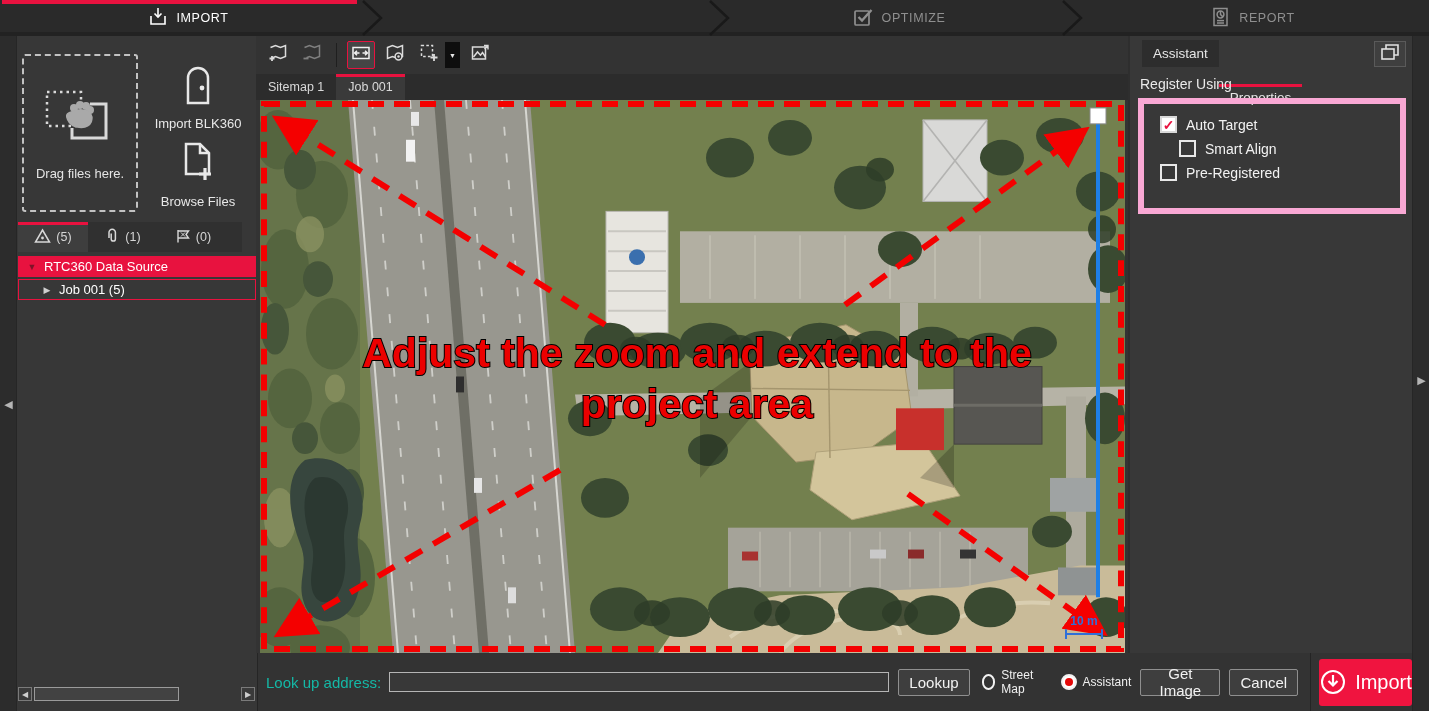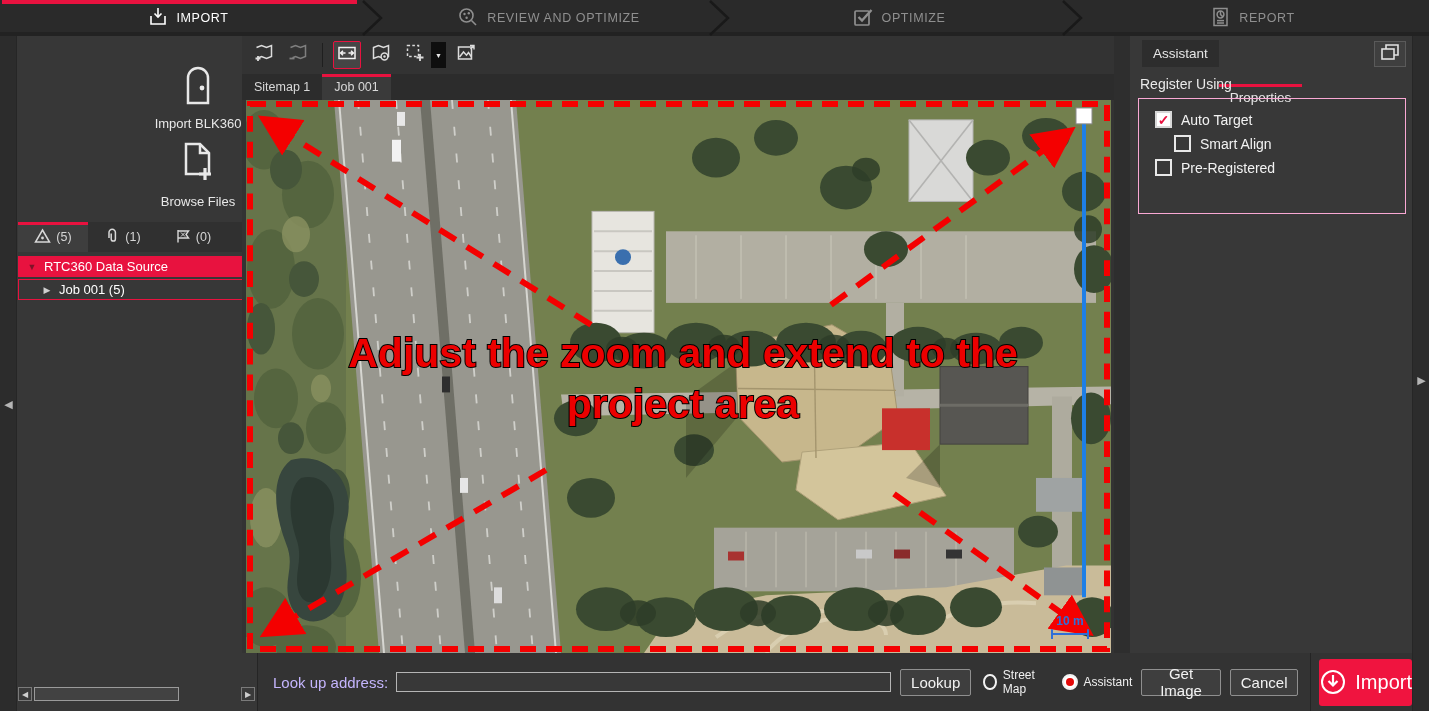--- a/index.html
+++ b/index.html
@@ -49,21 +49,21 @@
   .trow.outline { border:1px solid var(--accent); margin-top:2px; }
   .trow.outline .caret { color:#cfcfcf; margin-left:22px; }
 
   .hscroll { position:absolute; left:1px; right:2px; bottom:9px; height:16px; display:flex; align-items:center; }
   .hs-btn { width:14px; height:14px; border:1px solid #7a7a7a; background:#3a3a3a; color:#cfcfcf; font-size:8px;
             display:flex; align-items:center; justify-content:center; cursor:pointer; }
   .hs-track { flex:1; height:14px; position:relative; }
   .hs-thumb { position:absolute; left:2px; top:0; width:145px; height:14px; background:#424242; border:1px solid #9a9a9a; cursor:pointer; }
 
   
-  .center { position:absolute; left:242px; top:36px; width:872px; height:617px; background:#333;text-align:center; }
+  .center { position:absolute; left:256px; top:36px; width:872px; height:617px; background:#333;text-align:center; }
   .toolbar { position:absolute; left:0; top:0; right:0; height:38px; display:flex; align-items:center; padding-left:8px; gap:6px; }
   .tbtn { width:28px; height:28px; display:flex; align-items:center; justify-content:center; border:1px solid transparent;
           border-radius:2px; cursor:pointer; }
   .tbtn.dim { opacity:.45; }
   .tbtn.selected { border-color:var(--accent); background:#454545; }
   .tsep { width:1px; height:24px; background:#1f1f1f; margin:0 4px; }
   .tdrop { width:15px; height:26px; background:#0e0e0e; color:#e8e8e8; font-size:7px; display:flex; align-items:center;
            justify-content:center; cursor:pointer; margin-left:-4px; }
 
   .maptabs { position:absolute; left:0; top:38px; right:0; height:26px; background:#2c2c2c; display:flex; align-items:flex-end; }
@@ -78,31 +78,31 @@
   
   .rpanel { position:absolute; left:1130px; top:36px; width:282px; height:617px; background:#383838; }
   .rtabs { position:absolute; left:12px; top:4px; right:0; height:27px; display:flex; }
   .rtab { padding:0 11px; height:27px; display:flex; align-items:center; font-size:13.5px; color:#e6e6e6;
           background:#2d2d2d; cursor:pointer; position:relative; }
   .rtab.active { background:#383838;margin-top:44px; }
   .rtab.active::before { content:""; position:absolute; top:0; left:0; right:0; height:3px; background:var(--accent); }
   .paneltoggle { position:absolute; right:6px; top:5px; width:32px; height:26px; background:#3f3f3f; border:1px solid #5a5a5a;
                  display:flex; align-items:center; justify-content:center; cursor:pointer; }
   .rsection { position:absolute; left:10px; top:40px; font-size:14px; color:#eaeaea; }
-  .rgroup { position:absolute; left:8px; top:62px; width:268px; height:116px; border:1px solid #f9a8d4; padding:12px 0 0 16px; }
+  .rgroup { position:absolute; left:8px; top:62px; width:268px; height:116px; border:6px solid #f9a8d4; padding:12px 0 0 16px; }
   .opt { display:flex; align-items:center; gap:9px; margin-bottom:7px; font-size:14px; color:#f2f2f2; }
   .opt.indent { margin-left:19px;text-align:center; }
   .cb { width:17px; height:17px; border:2px solid #e8e8e8; background:transparent; display:flex; align-items:center;
         justify-content:center; cursor:pointer; }
   .cb.active { background:#fff; border-color:#d8d8d8; }
   .cb.active::after { content:"\2713"; color:var(--accent); font-size:14px; font-weight:bold; line-height:1; }
 
   
   .bbar { position:absolute; left:258px; top:653px; width:1154px; height:58px; background:#333; display:flex; align-items:center; }
-  .bbar .addr-label { font-size:15px; color:#c4b5fd; margin-left:15px; white-space:nowrap; }
+  .bbar .addr-label { font-size:15px; color:#14b8a6; margin-left:8px; white-space:nowrap; }
   .addr-input { width:600px; height:20px; margin-left:8px; background:#383838; border:1px solid #b5b5b5; color:#eee;
                 font-size:13px; padding:0 5px; font-family:"Liberation Sans",sans-serif; }
   .btn { height:27px; background:#3e3e3e; border:1px solid #8f8f8f; color:#f2f2f2; font-size:15px; padding:0 10px;
          margin-left:9px; border-radius:2px; cursor:pointer; font-family:"Liberation Sans",sans-serif; display:flex; align-items:center; }
   .radio-opt { display:flex; align-items:center; gap:6px; margin-left:12px; font-size:12px; color:#f0f0f0; cursor:pointer; }
   .radio { width:16px; height:16px; border:2px solid #f2f2f2; border-radius:50%; background:#fff0;
            display:flex; align-items:center; justify-content:center; }
   .radio.active { background:#fff; }
   .radio.active::after { content:""; width:8px; height:8px; border-radius:50%; background:#e40808; }
   .bsep { width:1px; height:58px; background:#242424; margin-left:12px; }
@@ -120,31 +120,20 @@
   <header class="wf">
     <div class="step active" style="left:0;width:375px">
       <span>
         <svg width="22" height="22" viewBox="0 0 22 22" fill="none" stroke-width="1.6">
           <path d="M11 2 v8"></path>
             <path d="M7.5 7.5 L11 11 L14.5 7.5"></path>
             <path d="M4 10 v8 h14 v-8"></path>
         </svg></span>
       <span>IMPORT</span>
     </div>
-    <div class="step" style="left:375px;width:347px">
-      <span>
-        <svg width="22" height="22" viewBox="0 0 22 22" fill="none" stroke-width="1.6">
-          <circle cx="9.5" cy="9.5" r="6.5"></circle>
-            <line x1="14.5" y1="14.5" x2="19" y2="19"></line>
-          <circle cx="7.5" cy="8" r="1.2" fill="#8f8f8f" stroke="none"></circle>
-            <circle cx="11.8" cy="7.2" r="1.2" fill="#8f8f8f" stroke="none"></circle>
-            <circle cx="9.6" cy="11.8" r="1.2" fill="#8f8f8f" stroke="none"></circle>
-        </svg></span>
-      <span>REVIEW AND OPTIMIZE</span>
-    </div>
     <div class="step" style="left:722px;width:353px">
       <span>
         <svg width="22" height="22" viewBox="0 0 22 22" fill="none" stroke-width="1.7">
           <rect x="3" y="5" width="14" height="14" rx="1"></rect>
             <path d="M6.5 11 l3.5 3.5 L19.5 4" stroke-width="2.4"></path>
         </svg></span>
       <span>OPTIMIZE</span>
     </div>
     <div class="step" style="left:1075px;width:354px">
       <span>
@@ -167,20 +156,35 @@
   </header>
 
   <div class="rail left">
     <div class="handle" style="top:357px">◀</div>
   </div>
   <div class="rail right">
     <div class="handle" style="top:333px">▶</div>
   </div>
 
   <aside class="lpanel">
+    <div class="dropzone">
+      <span>
+        <svg width="72" height="66" viewBox="0 0 72 66" fill="none">
+          <rect x="3" y="6" width="34" height="34" stroke="#d9d9d9" stroke-width="2.5" stroke-dasharray="2.5 4"></rect>
+          <path d="M46 18 h16 v34 h-34 v-10" stroke="#d9d9d9" stroke-width="3"></path>
+          <g fill="#a9a9a9">
+              <circle cx="30" cy="22" r="4"></circle>
+              <circle cx="36" cy="19" r="4"></circle>
+              <circle cx="42" cy="20" r="4"></circle>
+              <circle cx="46" cy="24" r="4"></circle>
+              <path d="M25 26 q-5 2 -2 8 q3 7 12 8 q10 1 13 -6 q2 -6 -2 -10 q-8 -6 -21 0 z"></path>
+            </g>
+        </svg></span>
+      <span class="dz-label">Drag files here.</span>
+    </div>
     <div class="sidebtn sb1">
       <span>
         <svg width="34" height="44" viewBox="0 0 34 44" fill="none" stroke="#e8e8e8" stroke-width="2.5">
           <path d="M7 41 V16 a10 10 0 0 1 20 0 V41 Z"></path>
             <circle cx="21" cy="26" r="2.4" fill="#e8e8e8" stroke="none"></circle>
         </svg></span>
       <span class="lbl">Import BLK360</span>
     </div>
     <div class="sidebtn sb2">
       <span>

